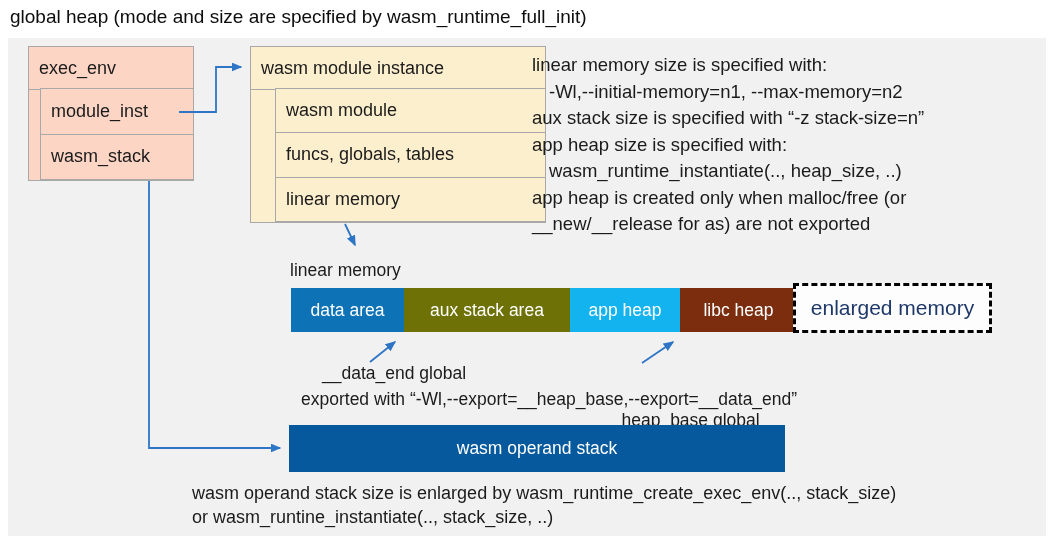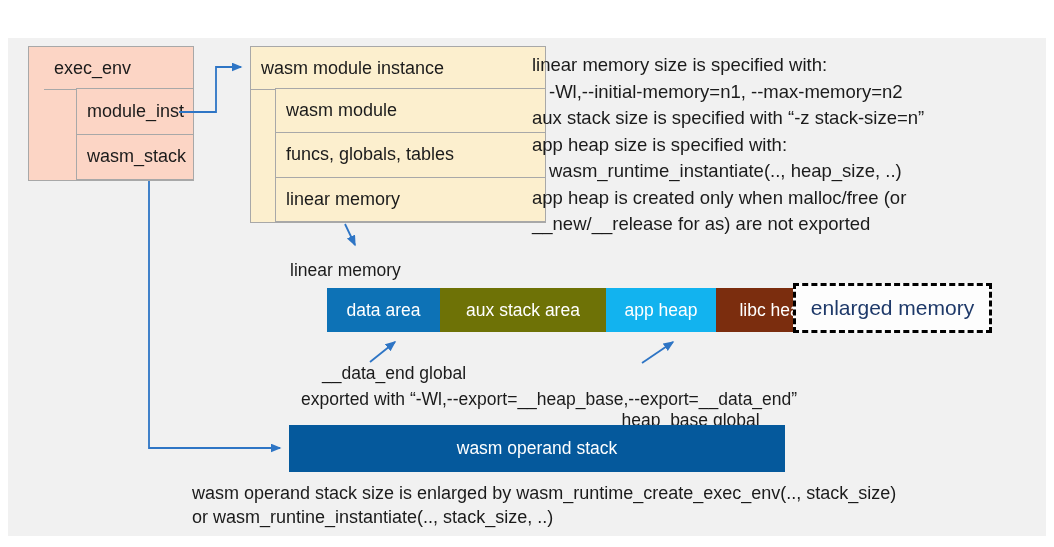--- a/index.html
+++ b/index.html
@@ -8,22 +8,22 @@
     font-family:"Liberation Sans","DejaVu Sans",sans-serif;
     color:#1b1b1b;background:#fff;
   }
   .title{position:absolute;left:10px;top:6px;font-size:19px;color:#0d0d0d;white-space:nowrap;}
   .panel{position:absolute;left:8px;top:38px;width:1038px;height:498px;background:var(--panel_bg,#f1f1f1);}
 
   .box{position:absolute;border:1px solid var(--box_border,#a8a8a8);box-sizing:border-box;}
   .box .hdr{height:42px;border-bottom:1px solid var(--box_border,#a8a8a8);display:flex;align-items:center;padding-left:10px;font-size:18px;}
   .box .rows{display:flex;flex-direction:column;position:absolute;top:42px;bottom:0;right:0;}
   .box .row{flex:1;border:1px solid var(--box_border,#a8a8a8);border-right:none;margin-top:-1px;display:flex;align-items:center;padding-left:10px;font-size:18px;box-sizing:border-box;}
-  .exec-env{left:28px;top:46px;width:166px;height:135px;background:var(--exec_env_fill,#fcd5c5);padding-left:15px;}
-  .exec-env .rows{left:11px;margin-left:36px;}
+  .exec-env{left:28px;top:46px;width:166px;height:135px;background:var(--exec_env_fill,#fcd5c5);}
+  .exec-env .rows{left:11px;}
   .exec-env .row{background:var(--exec_env_fill,#fcd5c5);}
   .instance{left:250px;top:46px;width:296px;height:177px;background:var(--instance_fill,#fcefce);}
   .instance .rows{left:24px;}
   .instance .row{background:var(--instance_fill,#fcefce);}
 
   .notes{position:absolute;left:532px;top:52px;font-size:18.5px;line-height:26.5px;white-space:nowrap;}
   .notes .indent{padding-left:17px;}
 
   .lm-label{position:absolute;left:290px;top:260px;font-size:17.5px;}
 
@@ -41,20 +41,21 @@
   .footer{position:absolute;left:192px;top:481px;font-size:18px;line-height:24px;white-space:nowrap;}
 
   svg.overlay{position:absolute;left:0;top:0;pointer-events:none;}
   .connector{stroke:var(--arrow_blue,#2e75c5);stroke-width:1.8;fill:none;}
 </style>
 </head>
 <body>
 
 <div class="stage">
 
+  <div class="title">global heap (mode and size are specified by wasm_runtime_full_init)</div>
 
   <div class="panel"></div>
 
   <div class="box exec-env">
     <div class="hdr">exec_env</div>
     <div class="rows">
       <div class="row">module_inst</div>
       <div class="row">wasm_stack</div>
     </div>
   </div>
@@ -74,21 +75,21 @@
     <div>aux stack size is specified with “-z stack-size=n”</div>
     <div>app heap size is specified with:</div>
     <div class="indent">wasm_runtime_instantiate(.., heap_size, ..)</div>
     <div>app heap is created only when malloc/free (or</div>
     <div>__new/__release for as) are not exported</div>
   </div>
 
   <div class="lm-label">linear memory</div>
 
   <div class="membar">
-    <div class="seg" style="width: 113px; background: rgb(13, 114, 182); margin-left: 36px;">data area</div>
+    <div class="seg" style="width: 113px; background: rgb(13, 114, 182);">data area</div>
     <div class="seg" style="width: 166px; background: rgb(110, 114, 6);">aux stack area</div>
     <div class="seg" style="width: 110px; background: rgb(18, 179, 239);">app heap</div>
     <div class="seg" style="width: 117px; background: rgb(123, 45, 14);">libc heap</div>
   </div>
   <div class="enlarged">enlarged memory</div>
 
   <div class="ann ann-data-end">__data_end global</div>
   <div class="ann ann-heap-base">__heap_base global</div>
   <div class="ann ann-exported">exported with “-Wl,--export=__heap_base,--export=__data_end”</div>
 

